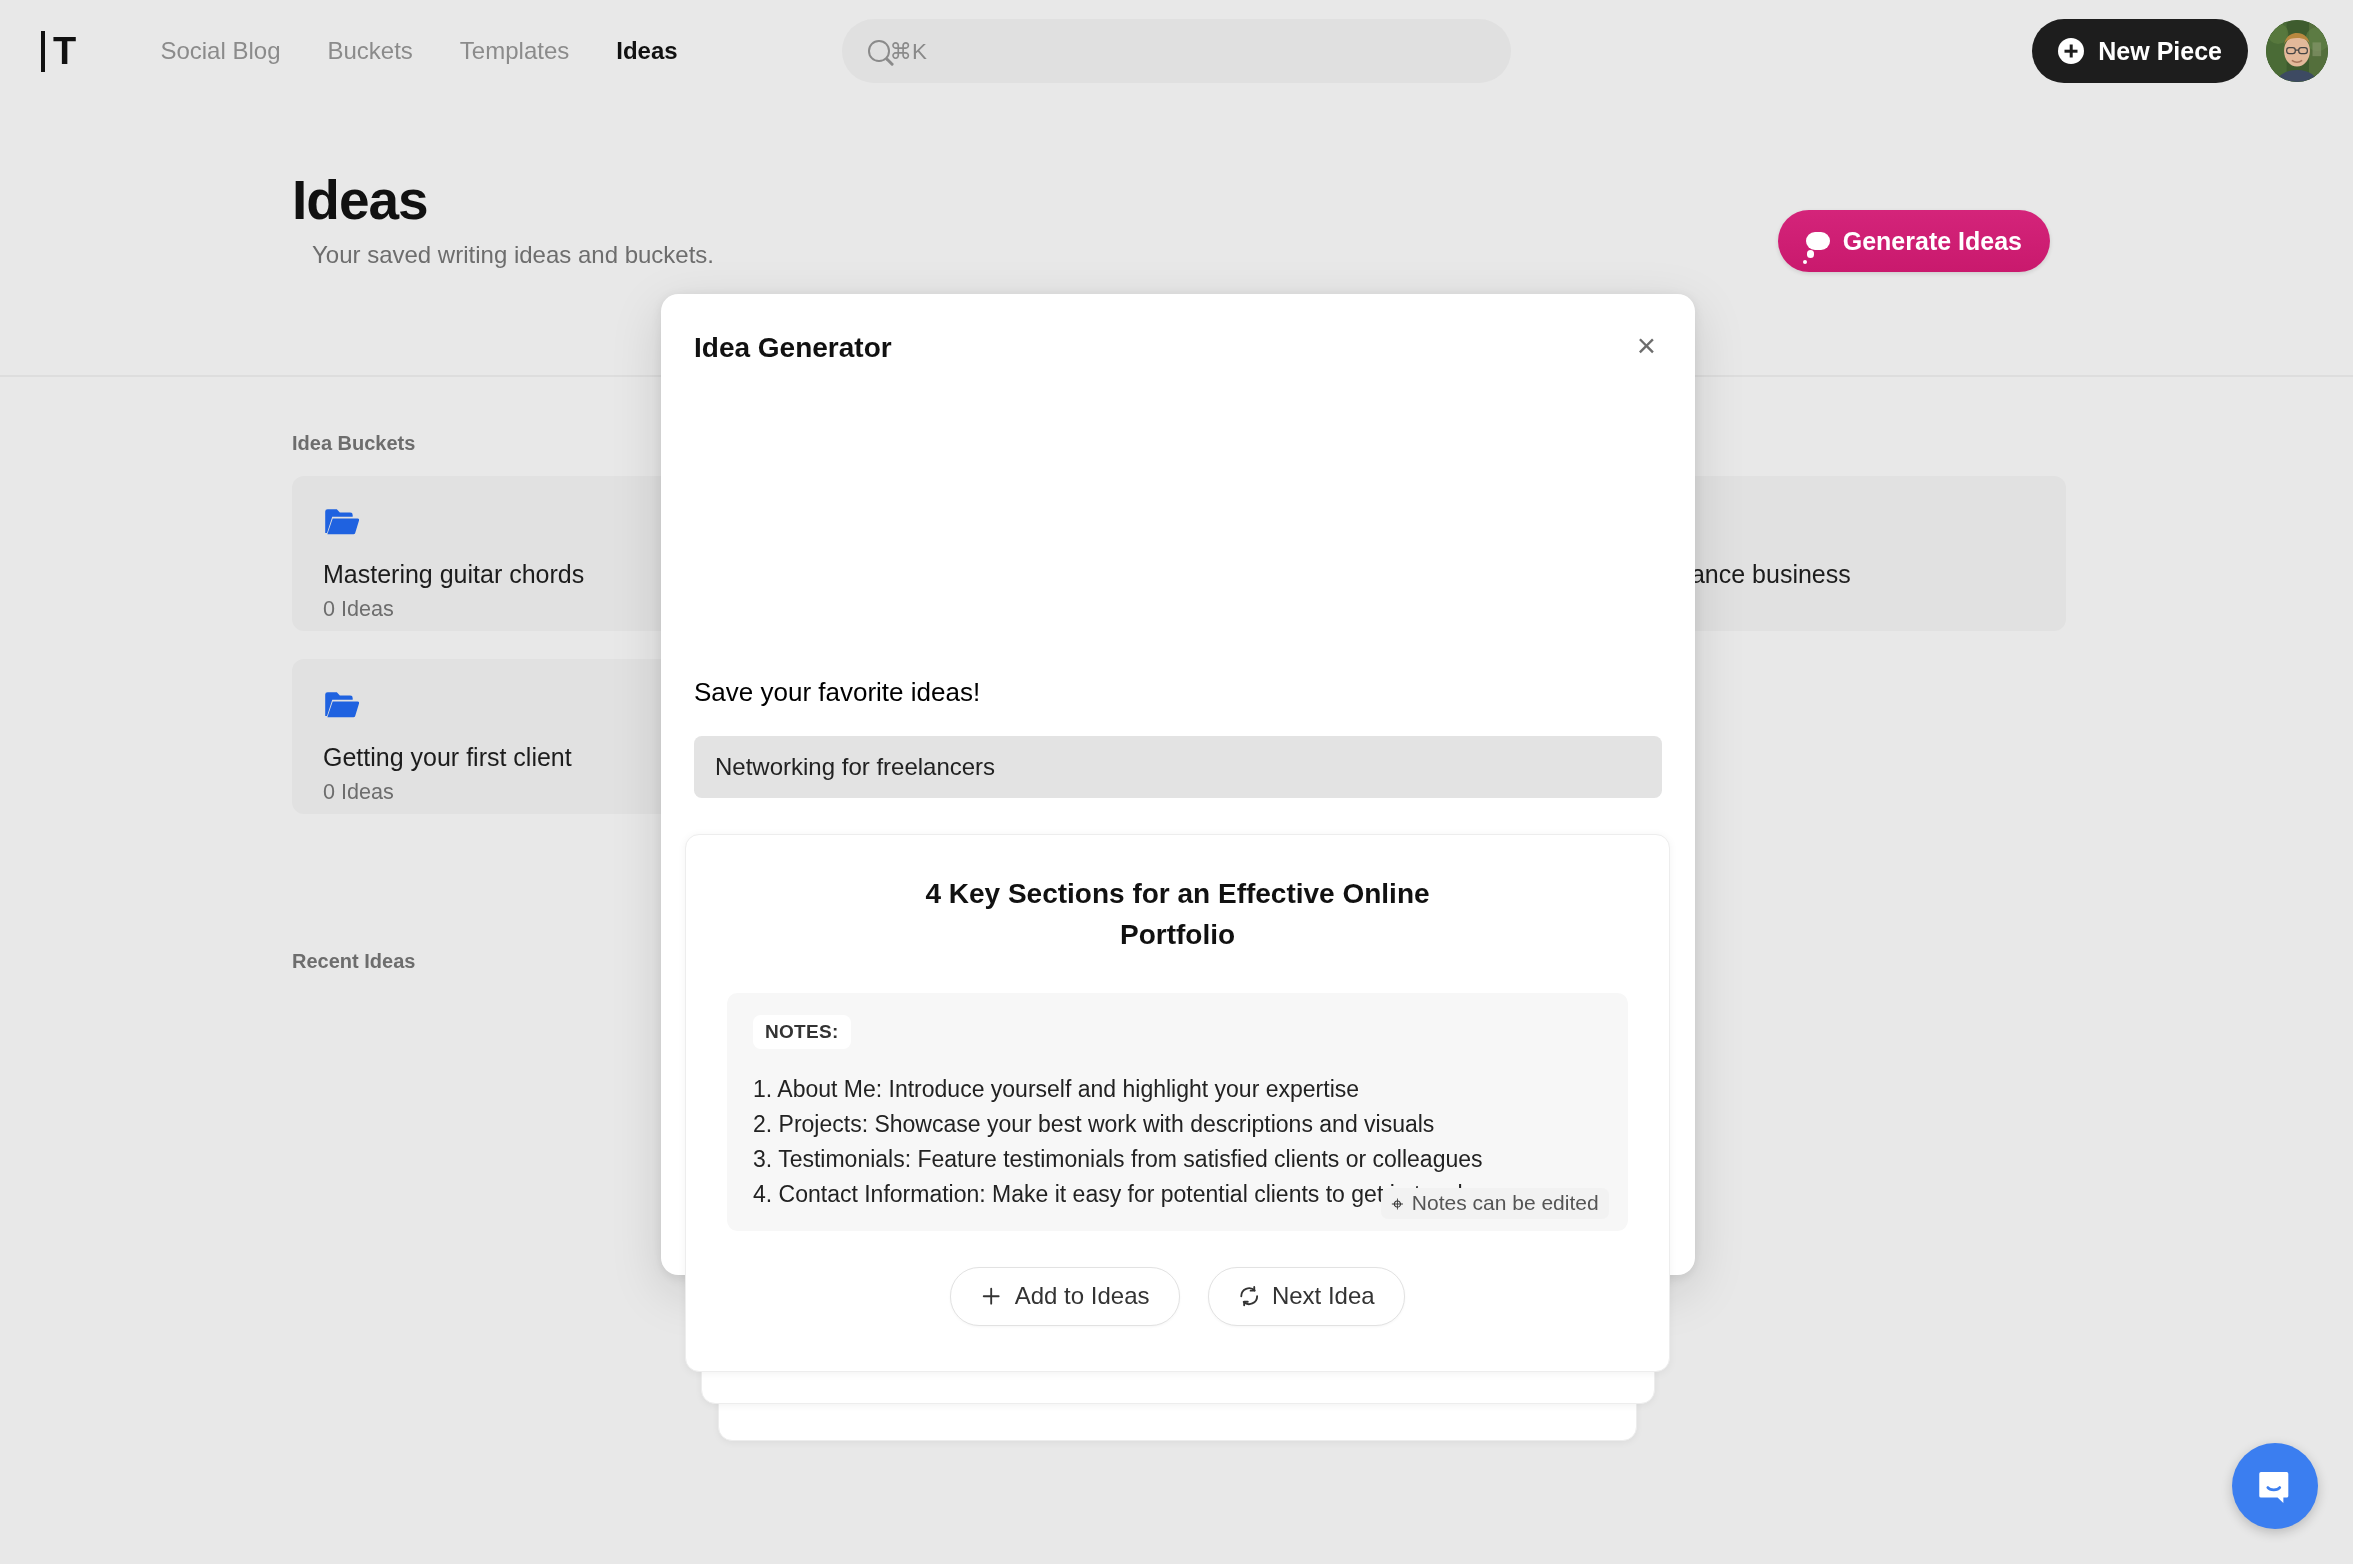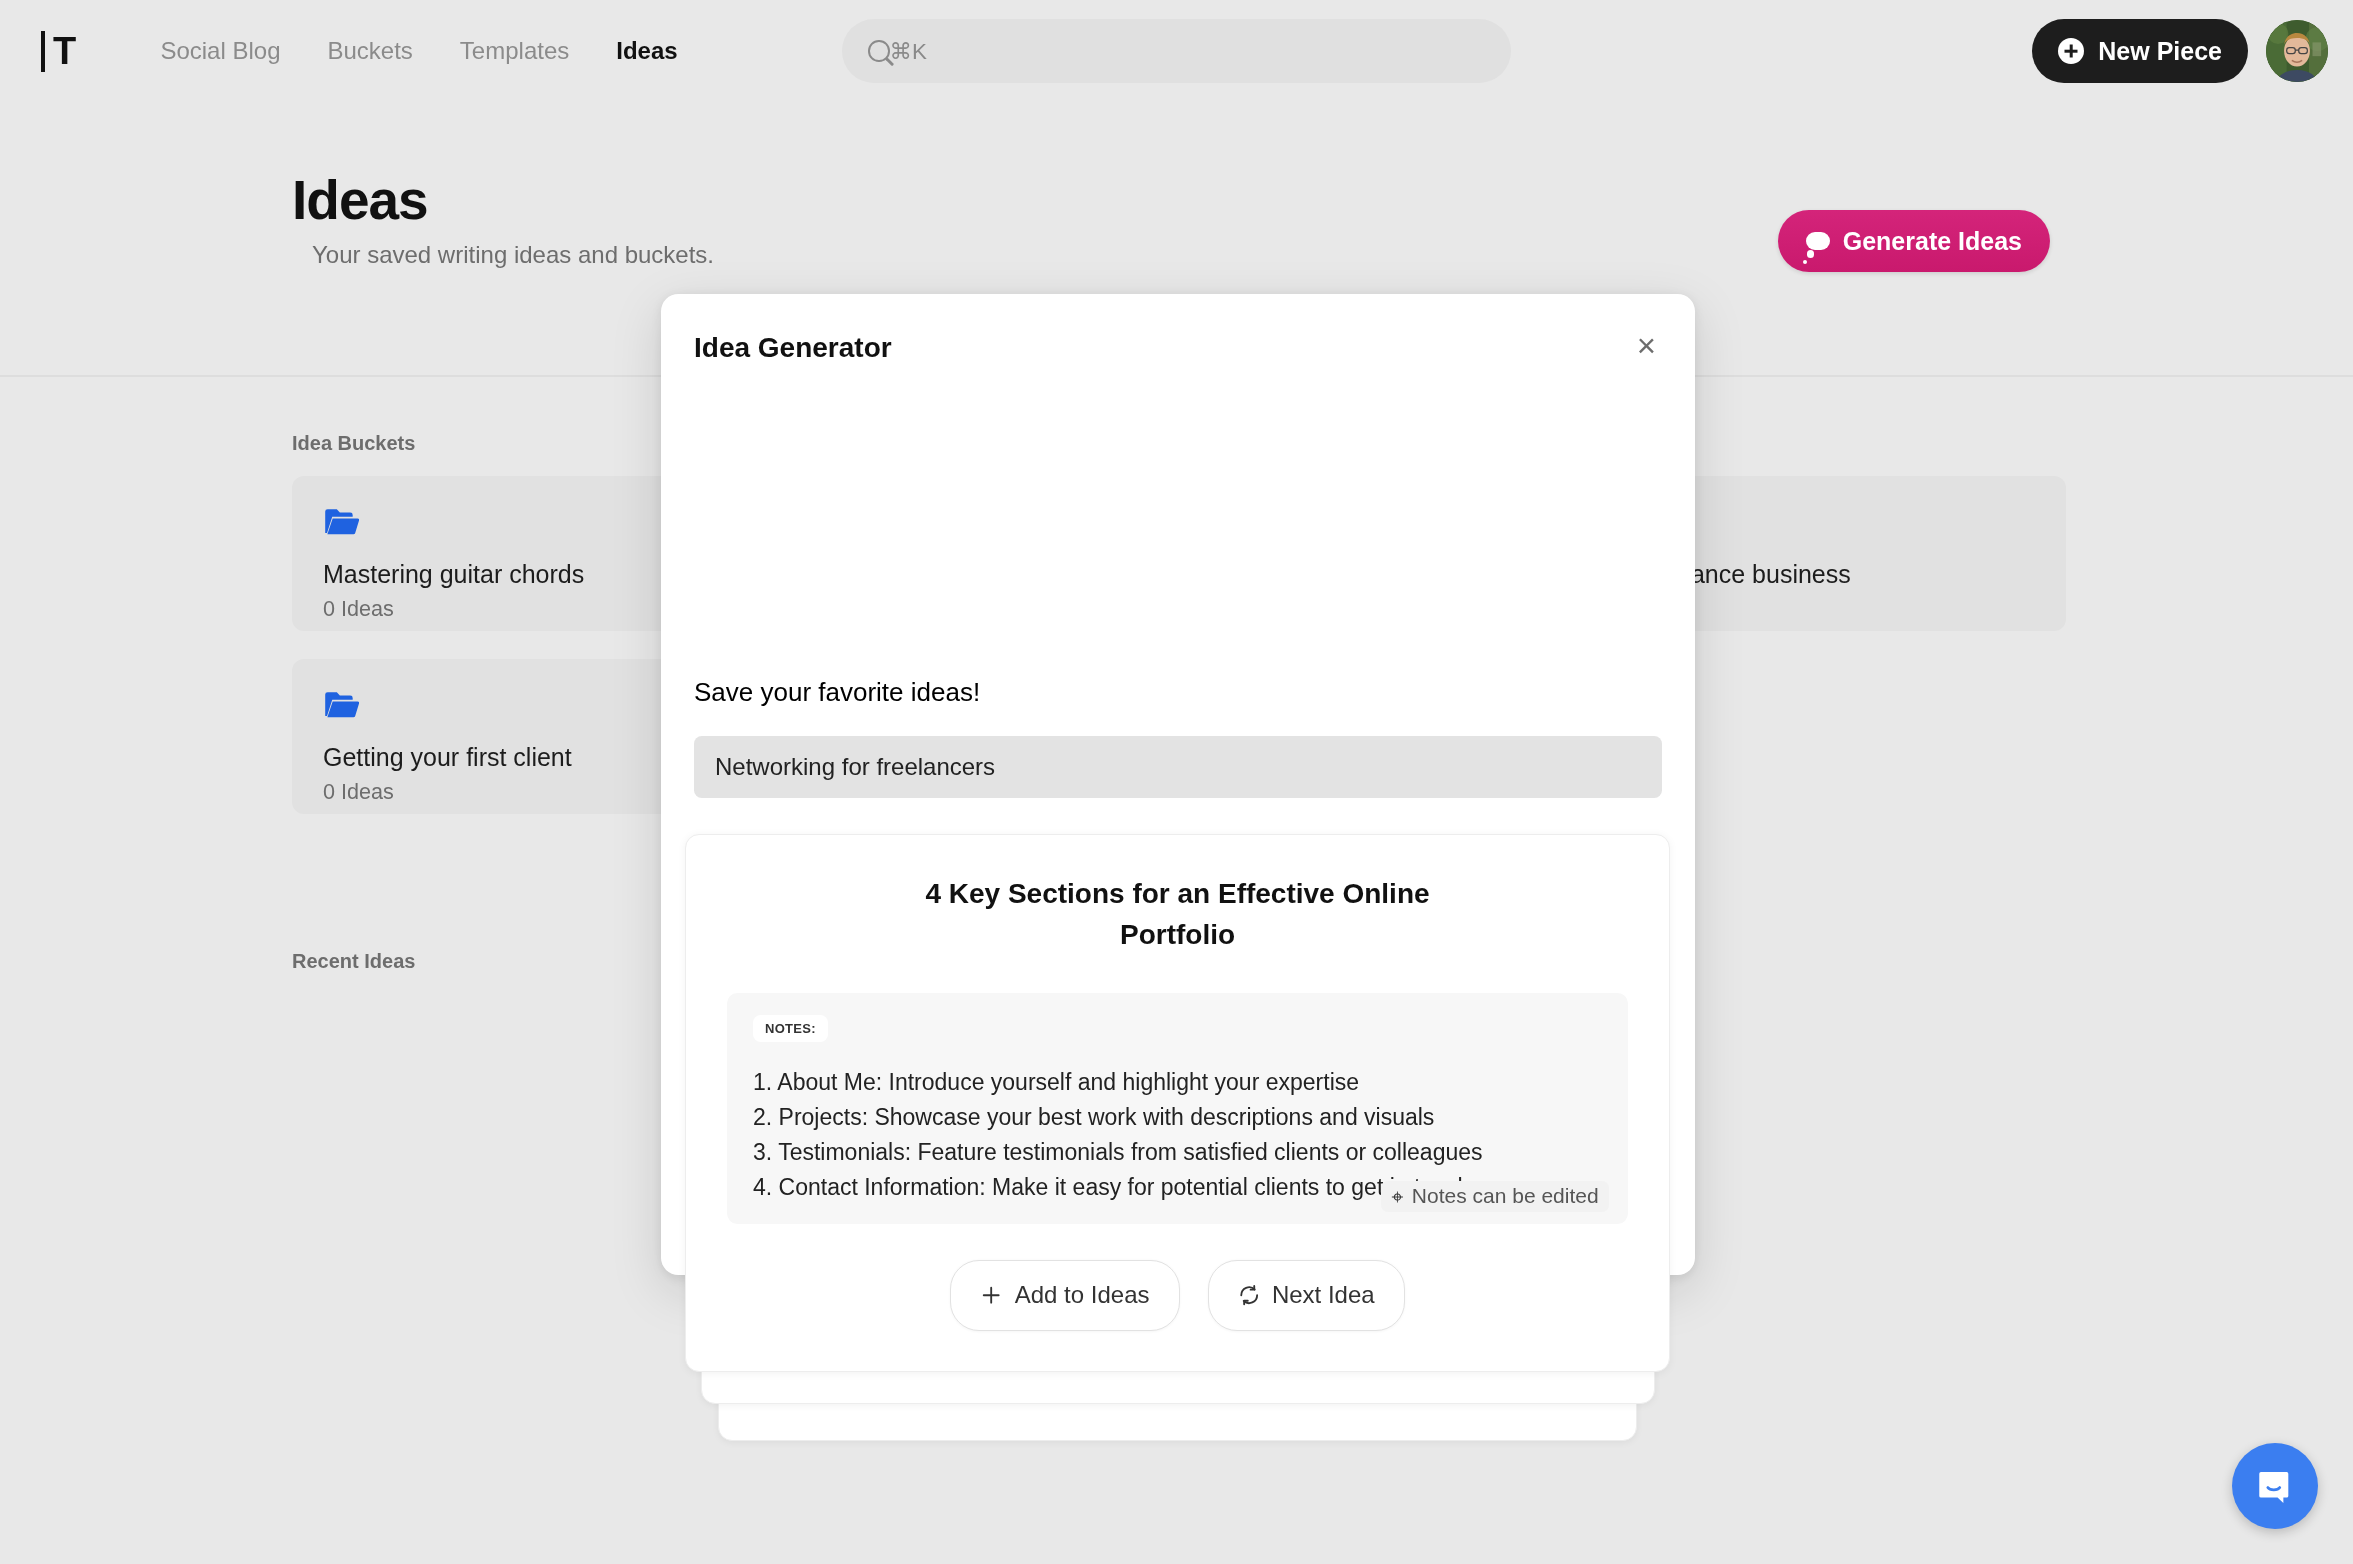--- a/index.html
+++ b/index.html
@@ -373,21 +373,21 @@
     background: #f7f7f7;
     border-radius: 10.4px;
     padding: 22.4px 26px 19px 26px;
     position: relative;
   }
   #notes-badge {
     display: inline-block;
     background: #fff;
     border-radius: 7.8px;
     padding: 6px 12px;
-    font-size: 13px;
+    font-size: 19px;
     font-weight: 700;
     letter-spacing: 0.3px;
     color: #333;
   }
   #notes-list {
     margin-top: 22.4px;
   }
   #notes-list .note-line {
     font-size: 23px;
     color: #222;
@@ -413,21 +413,21 @@
     line-height: 1;
   }
 
   #card-actions {
     margin-top: 36px;
     display: flex;
     justify-content: center;
     gap: 28px;
   }
   .pill-btn {
-    height: 71px;
+    height: 59px;
     border-radius: 29px;
     border: 0.9px solid #e2e2e2;
     background: #fff;
     display: flex;
     align-items: center;
     gap: 12px;
     padding: 0 29px;
     font-family: "Liberation Sans", sans-serif;
     font-size: 24px;
     color: #333;

